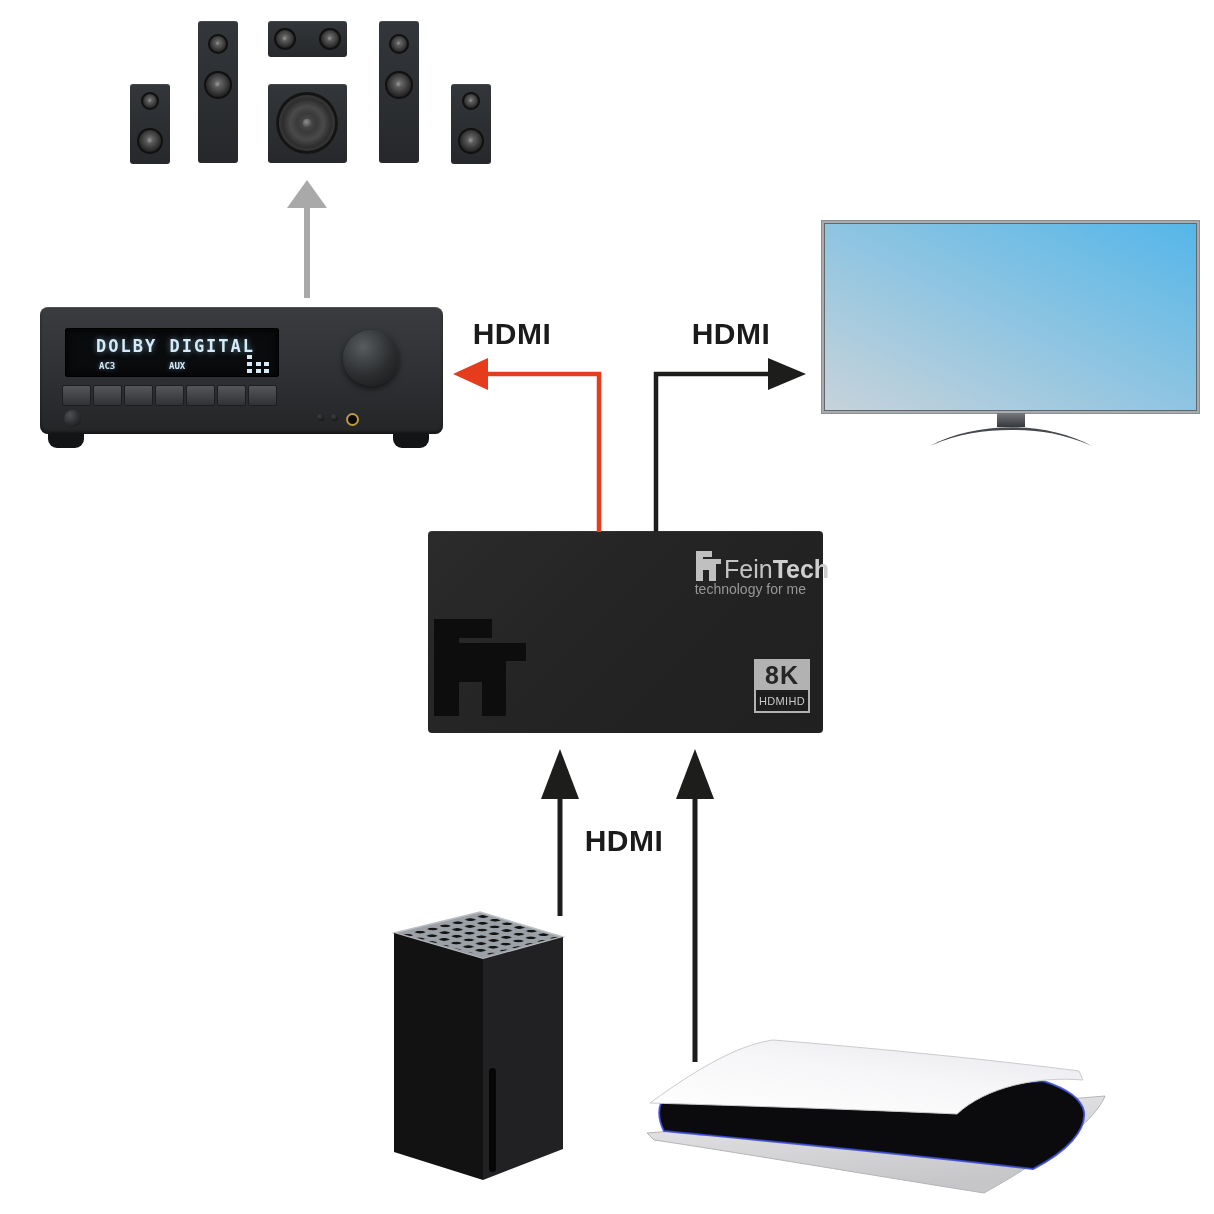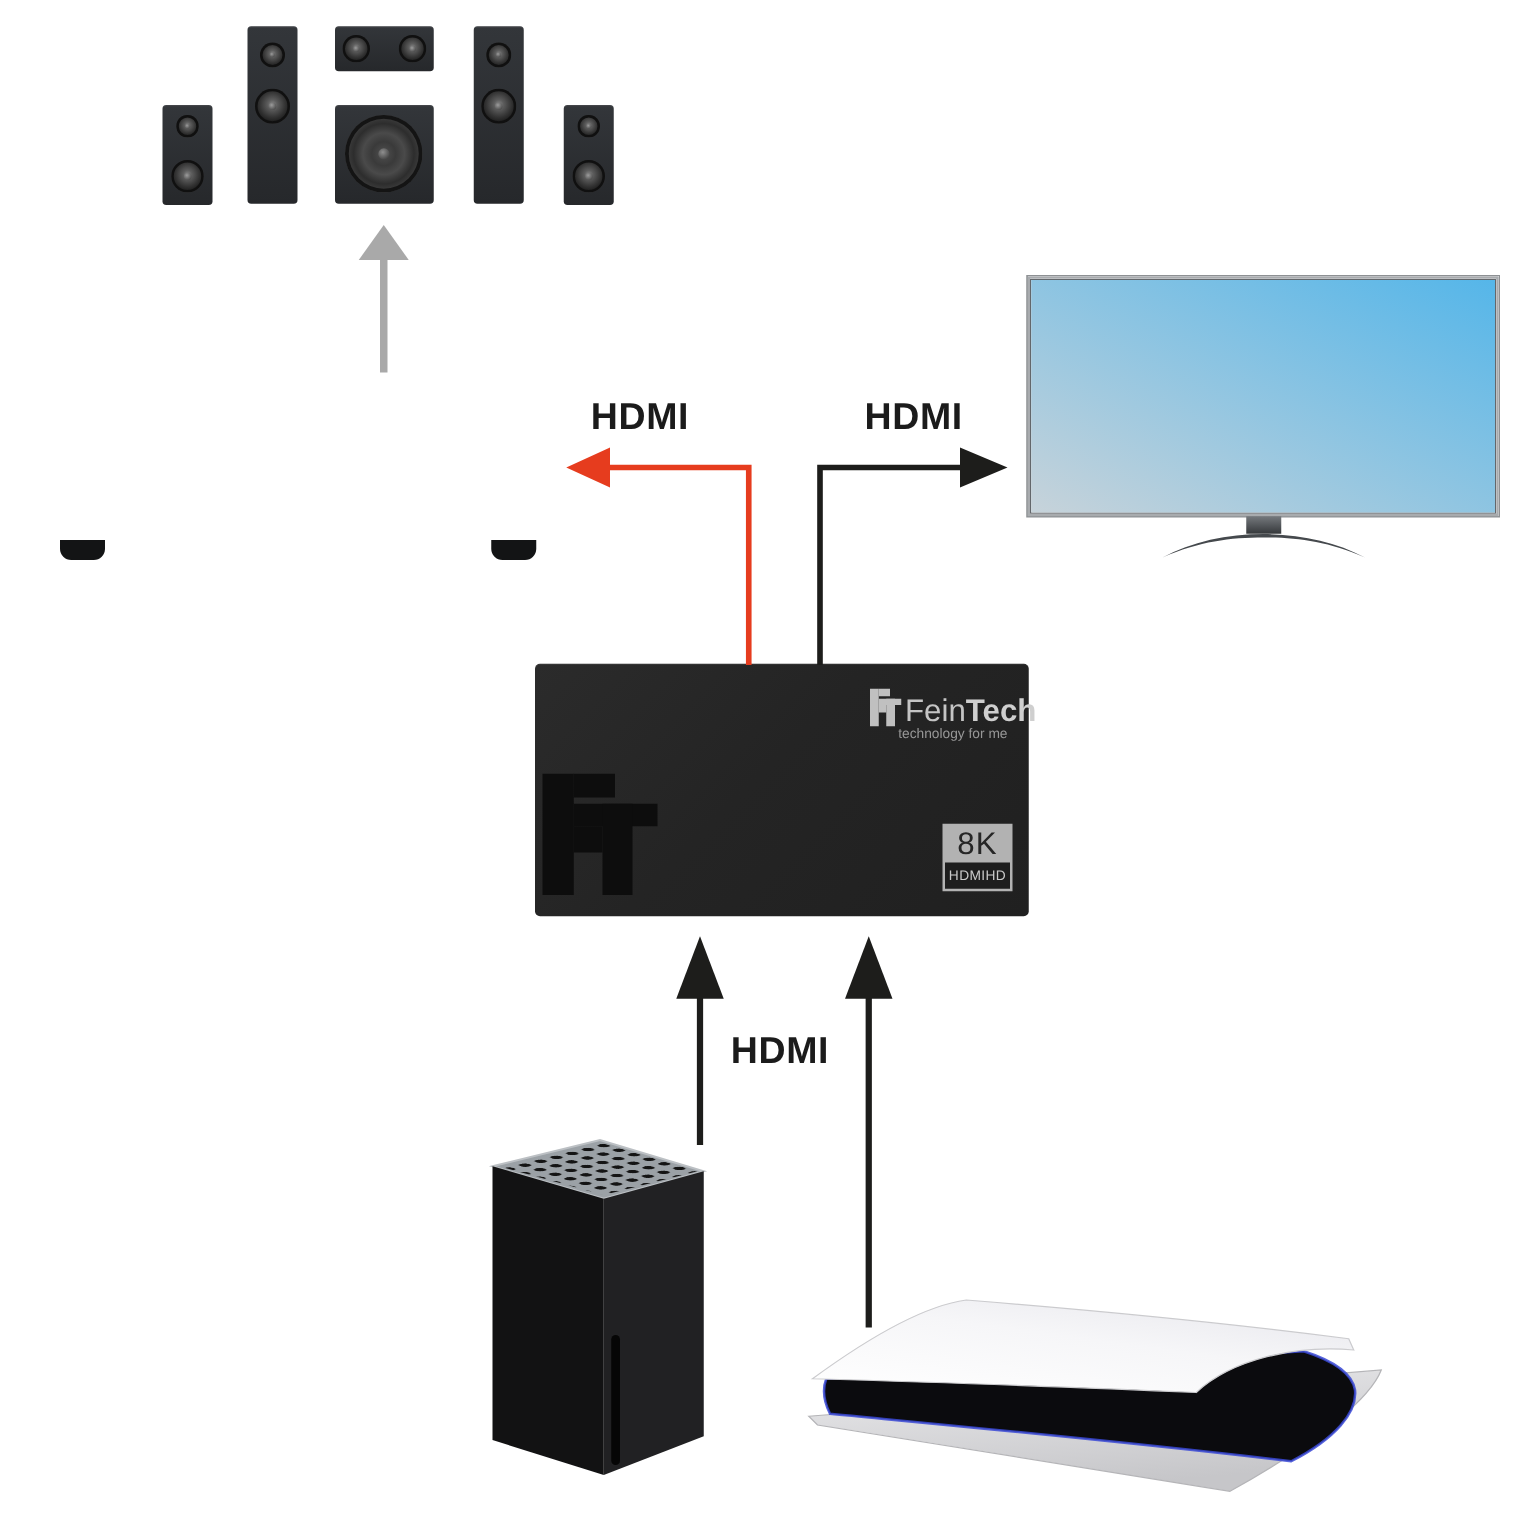--- a/index.html
+++ b/index.html
@@ -58,25 +58,25 @@
        box-shadow:inset 0 1px 0 rgba(255,255,255,.06);z-index:3;}
   .ft-logo{position:absolute;}
   .ft-logo>i{position:absolute;background:currentColor;display:block;}
   .fl-stem {left:0;top:0;width:27%;height:100%;}
   .fl-top  {left:27%;top:0;width:36%;height:20%;}
   .fl-cross{left:27%;top:25%;width:73%;height:18%;}
   .fl-mid  {left:27%;top:43%;width:25%;height:22%;}
   .fl-tstem{left:52%;top:25%;width:26%;height:75%;}
   .brand{position:absolute;left:296px;top:24px;font-size:25px;color:#c4c4c4;white-space:nowrap;}
   .brand .bold{font-weight:700;color:#cfcfcf;}
-  .tagline{position:absolute;right:17px;top:50px;font-size:11px;color:#979797;}
+  .tagline{position:absolute;right:17px;top:50px;font-size:14px;color:#979797;}
   .badge{position:absolute;left:326px;top:128px;width:52px;height:50px;background:#b2b2b2;
        padding:2px;box-sizing:content-box;display:flex;flex-direction:column;}
   .badge-top{flex:1;display:flex;align-items:center;justify-content:center;
-       font-size:25px;font-weight:400;color:#262626;letter-spacing:1px;}
+       font-size:25px;font-weight:700;color:#262626;letter-spacing:1px;}
   .badge-bottom{height:21px;background:#1d1d1d;display:flex;align-items:center;justify-content:center;
        font-size:11px;color:#c9c9c9;letter-spacing:.3px;}
   .badge-bottom .bold{font-weight:400;}
 
   
   .tv{position:absolute;left:822px;top:221px;width:373px;height:188px;
       border:2px solid #a8abae;box-shadow:inset 0 0 0 1px #63676b, 0 0 0 1px #8d9093;z-index:3;}
   .tv-screen{position:absolute;inset:1px;
       background:linear-gradient(to top right, var(--screen-bottom,#c7d3da), var(--screen-top,#55b6e9));}
   .tv-neck{position:absolute;left:997px;top:413px;width:28px;height:14px;
@@ -112,20 +112,42 @@
       <div class="drv" style="left:6px;top:50px;width:28px;height:28px;"></div>
     </div>
     <div class="cab" style="left:451px;top:84px;width:40px;height:80px;">
       <div class="drv" style="left:11px;top:8px;width:18px;height:18px;"></div>
       <div class="drv" style="left:7px;top:44px;width:26px;height:26px;"></div>
     </div>
   </div>
 
   <div class="rec-foot" style="left:48px;"></div>
   <div class="rec-foot" style="left:393px;"></div>
+  <div class="receiver">
+    <div class="rec-display">
+      <div class="disp-main">DOLBY DIGITAL</div>
+      <div class="disp-sub" style="left:33px;">AC3</div>
+      <div class="disp-sub" style="left:103px;">AUX</div>
+      <div class="eq-icon"></div>
+    </div>
+    <div class="rec-buttons">
+      <div></div>
+      <div></div>
+      <div></div>
+      <div></div>
+      <div></div>
+      <div></div>
+      <div></div>
+    </div>
+    <div class="rec-knob"></div>
+    <div class="rec-power"></div>
+    <div class="rec-dot" style="left:277px;"></div>
+    <div class="rec-dot" style="left:291px;"></div>
+    <div class="rec-jack"></div>
+  </div>
 
   <div class="tv">
     <div class="tv-screen"></div>
   </div>
   <div class="tv-neck"></div>
 
   <div class="switch">
     <div class="ft-logo" style="left:6px;top:88px;width:92px;height:97px;color:#0d0d0d;">
       <i class="fl-stem"></i>
         <i class="fl-top"></i>

